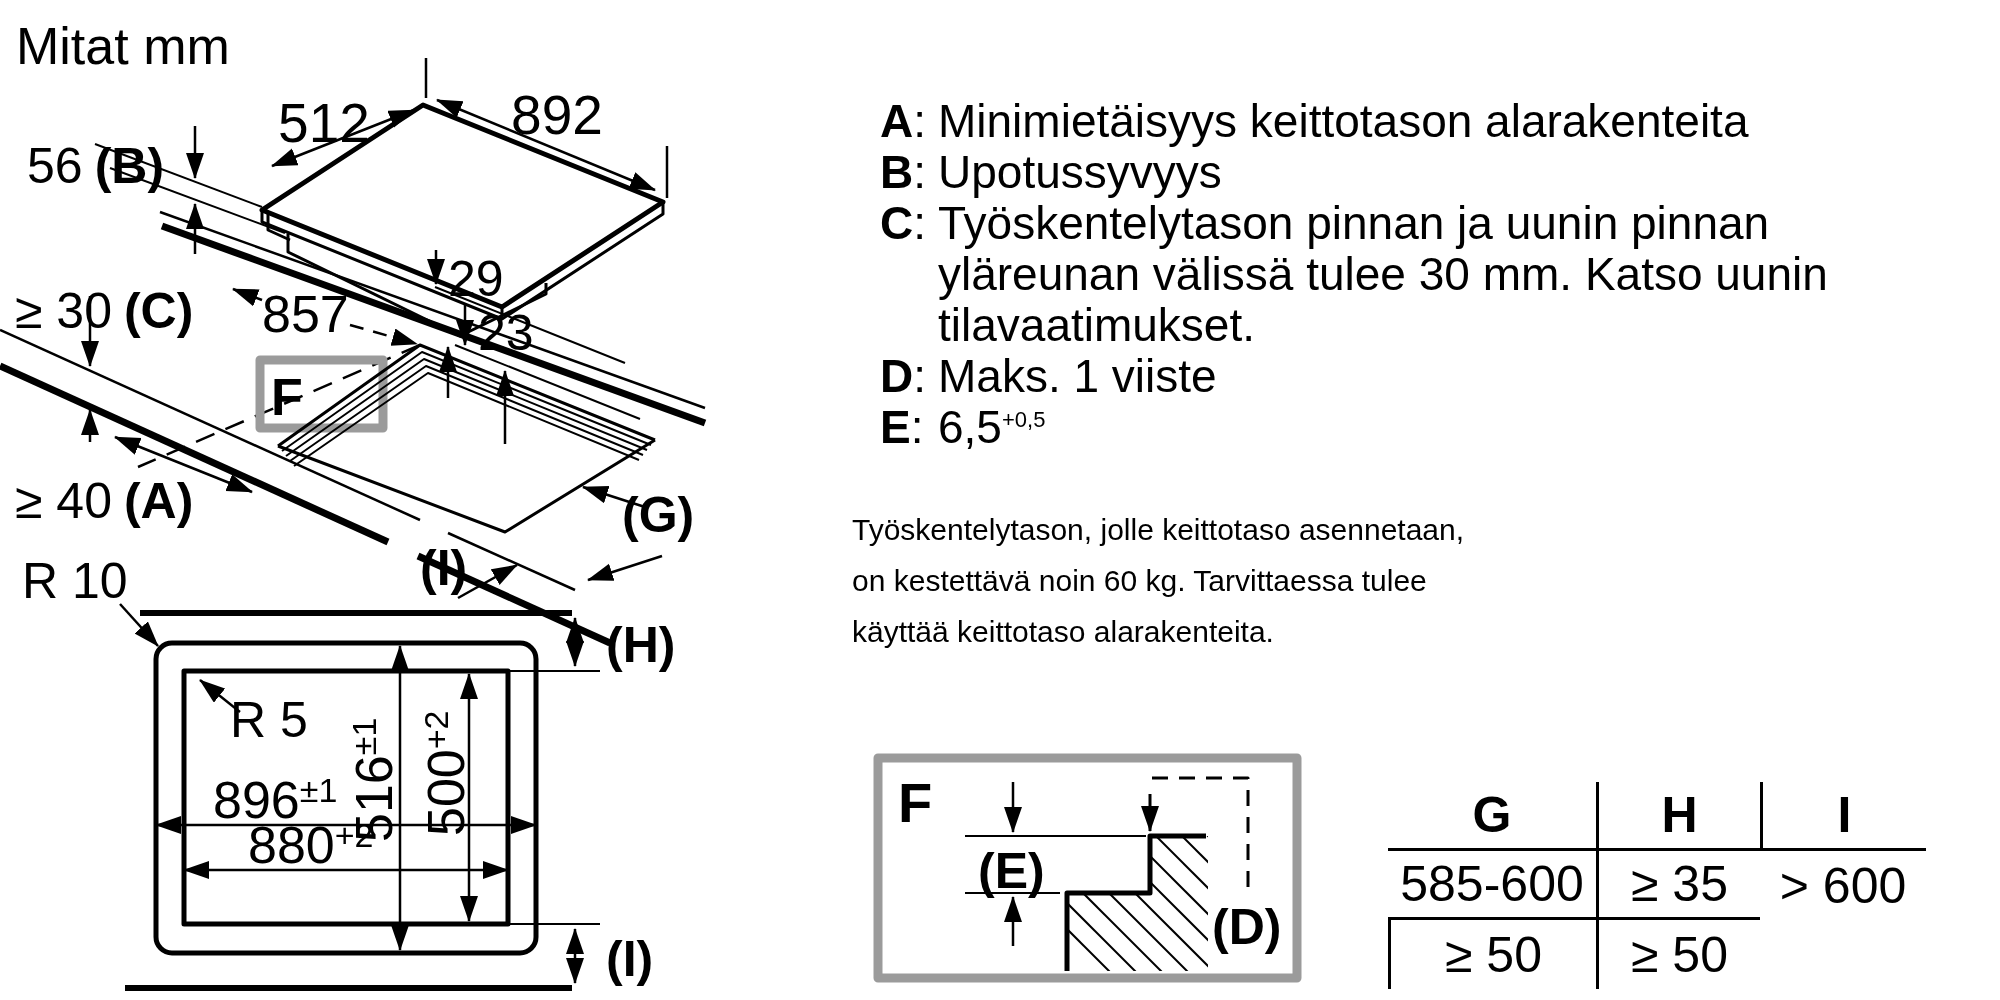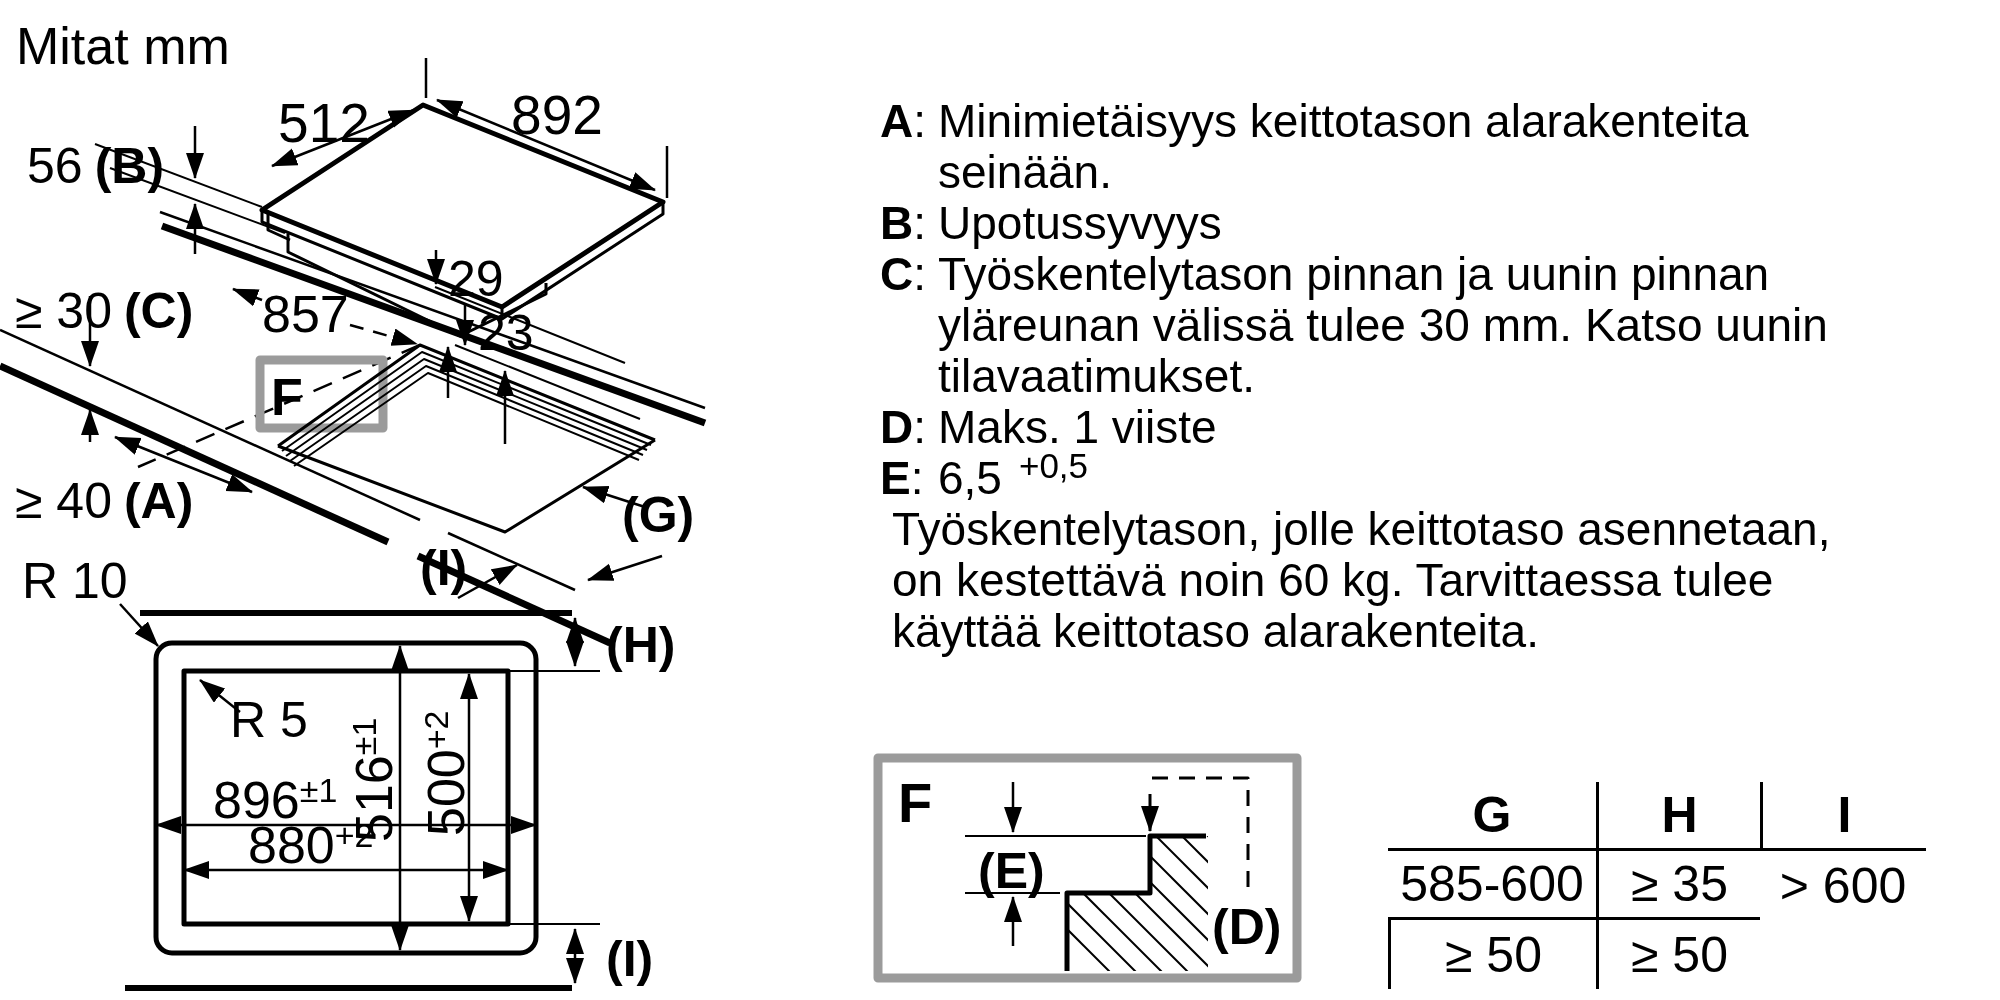--- a/index.html
+++ b/index.html
@@ -6,22 +6,22 @@
   body{width:2000px;height:1000px;background:#fff;position:relative;overflow:hidden;
        font-family:"Liberation Sans","DejaVu Sans",sans-serif;color:#000;}
   #canvas{position:absolute;left:0;top:0;width:2000px;height:1000px;}
   svg{position:absolute;left:0;top:0;}
   svg text{font-family:"Liberation Sans","DejaVu Sans",sans-serif;fill:#000;}
   .page-title{position:absolute;left:16px;top:16px;font-size:52px;letter-spacing:0px;}
   .legend{position:absolute;left:880px;top:96px;font-size:46px;line-height:51px;}
   .legend .row{display:flex;}
   .legend .key{flex:0 0 58px;}
   .legend .key b{font-weight:bold;}
-  .legend sup{font-size:35px;vertical-align:super;line-height:0;margin-left:17px;}
-  .note{position:absolute;left:892px;top:504px;font-size:46px;line-height:51px;}
+  .legend sup{font-size:22px;vertical-align:super;line-height:0;}
+  .note{position:absolute;left:852px;top:504px;font-size:30px;line-height:51px;}
   .ghi-table{position:absolute;left:1388px;top:782px;display:grid;
              grid-template-columns:208px 164px 166px;grid-auto-rows:69px;font-size:50px;}
   .ghi-table .cell{display:flex;align-items:center;justify-content:center;}
   .ghi-table .hdr{font-weight:bold;}
   .ghi-table .bb{border-bottom:3px solid #000;}
   .ghi-table .bl{border-left:3px solid #000;}
 </style>
 </head>
 <body>
 
@@ -163,21 +163,21 @@
       </g>
       <path d="M1152,778 L1248,778 L1248,888" stroke-width="3" stroke-dasharray="16 11"></path>
       <line x1="1150" y1="794" x2="1150" y2="831" stroke-width="3" marker-end="url(#ah)"></line>
       <text x="1212" y="944" font-size="50" font-weight="bold" stroke="none" fill="#000">(D)</text>
     </g>
   </svg>
 
   <div class="legend">
     <div class="row">
       <span class="key"><b>A</b><span>:</span></span>
-      <div><span>Minimietäisyys keittotason alarakenteita</span><br><span>seinään.</span></div>
+      <div><span>Minimietäisyys keittotason alarakenteita</span><br></div>
     </div>
     <div class="row">
       <span class="key"><b>B</b><span>:</span></span>
       <div><span>Upotussyvyys</span></div>
     </div>
     <div class="row">
       <span class="key"><b>C</b><span>:</span></span>
       <div><span>Työskentelytason pinnan ja uunin pinnan</span><br><span>yläreunan välissä tulee 30 mm. Katso uunin</span><br><span>tilavaatimukset.</span></div>
     </div>
     <div class="row">

